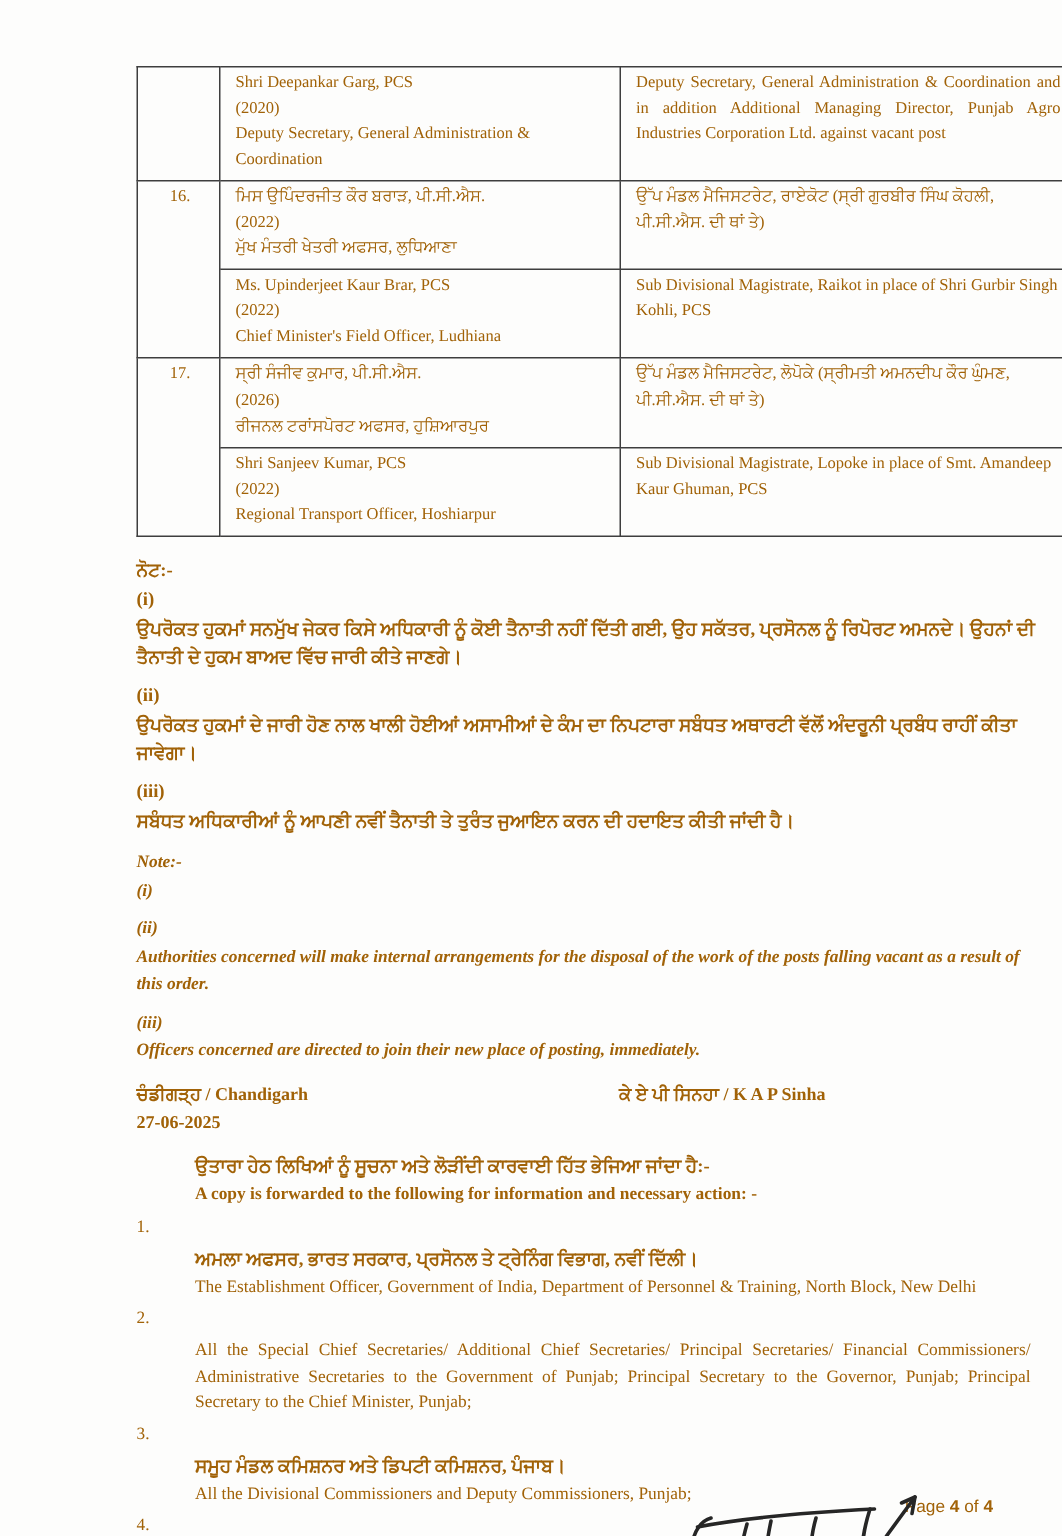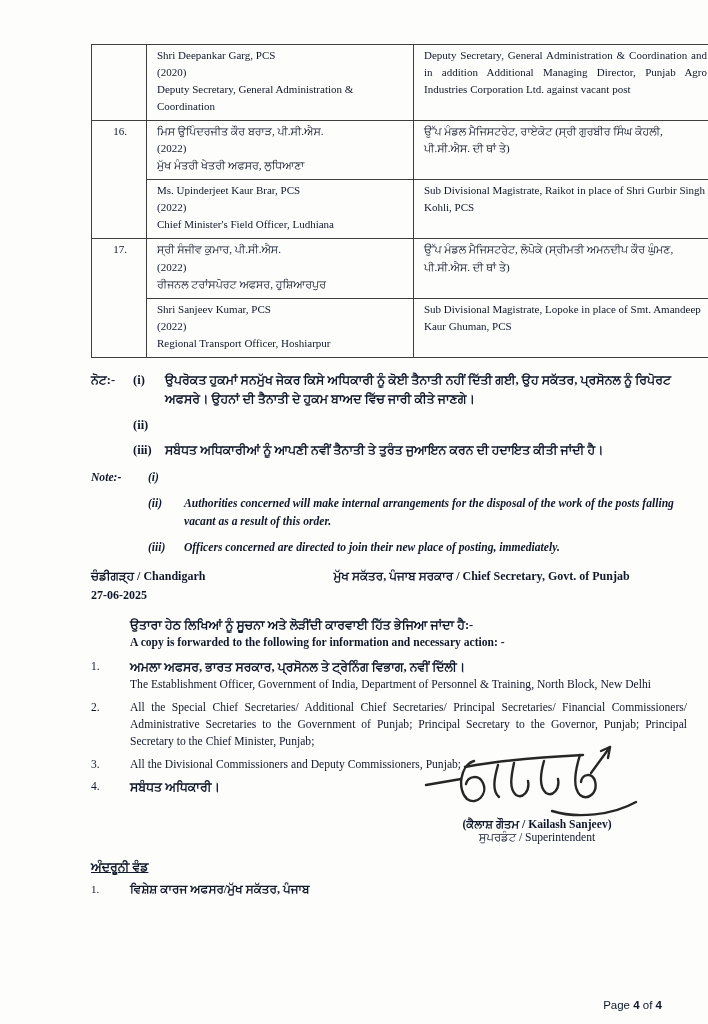--- a/index.html
+++ b/index.html
@@ -1,38 +1,38 @@
 <!DOCTYPE html>
 <html><head>
 <meta charset="utf-8">
 <style>
   html,body{margin:0;padding:0;background:#e9e9e9;}
   .page{
     width:708px;height:1024px;background:#fdfdfc;position:relative;
-    margin:0 auto;overflow:hidden;color:#0f172a;
+    margin:0 auto;overflow:hidden;color:#a16207;
     font-family:"Liberation Serif","DejaVu Serif",serif;
   }
   .content{padding:44px 26px 0 91px;}
 
   
   table.post{border-collapse:collapse;width:591px;table-layout:fixed;}
   table.post td{
     border:1.5px solid #3e3e3e;vertical-align:top;
     padding:2px 8px 5px 10px;font-size:11px;line-height:1.55;
     white-space:pre-line;
   }
   td.sno{width:36px;text-align:center;padding:4px 2px 2px 2px;}
   td.officer{width:248px;}
   td.posting{width:283px;}
   .pa-cell{font-size:12px;line-height:1.6;}
   .just{text-align:justify;}
 
   
   .notes-pa{margin-top:13px;width:600px;font-size:12.5px;font-weight:600;line-height:1.55;}
-  .note-row{display:flex;margin-bottom:6px;}
+  .note-row{display:flex;margin-bottom:6px;flex-direction:column;}
   .np-label{width:42px;font-weight:700;flex:none;}
   .np-num{width:32px;flex:none;font-weight:600;}
   .np-text{flex:1;}
 
   .notes-en{margin-top:9px;width:600px;font-size:11.6px;font-weight:700;font-style:italic;line-height:1.6;}
   .ne-label{width:57px;flex:none;}
   .ne-num{width:36px;flex:none;}
   .ne-text{flex:1;}
   .notes-en .note-row{margin-bottom:7px;}
 
@@ -47,21 +47,21 @@
   .endst-right{margin-left:auto;padding-right:4px;}
   .bold{font-weight:700;}
 
   
   .fwd-intro{margin-top:12px;margin-left:39px;width:557px;}
   .fwd-intro-pa{font-size:12.5px;font-weight:600;line-height:1.4;}
   .fwd-intro-en{font-size:11.6px;font-weight:700;line-height:1.5;}
   .fwd-list{margin-top:6px;width:596px;}
   .fwd-item{display:flex;margin-bottom:5px;}
   .fwd-num{width:39px;flex:none;font-size:11.5px;padding-top:2px;}
-  .fwd-body{flex:1;}
+  .fwd-body{flex:1;margin-top:20px;}
   .fwd-pa{font-size:12.5px;font-weight:600;line-height:1.5;white-space:pre-line;}
   .fwd-en{font-size:11.6px;line-height:1.5;text-align:justify;white-space:pre-line;}
 
   
   .sig-wrap{width:278px;margin:-58px 6px 0 auto;display:flex;flex-direction:column;align-items:center;position:relative;z-index:2;}
   .sig-svg{margin-bottom:-4px;}
   .sig-name{font-size:11.6px;font-weight:700;}
   .sig-title{font-size:11.6px;font-weight:400;}
 
   
@@ -98,42 +98,43 @@
       </tr>
       <tr>
         <td class="officer">Ms. Upinderjeet Kaur Brar, PCS
 (2022)
 Chief Minister's Field Officer, Ludhiana</td>
         <td class="posting">Sub Divisional Magistrate, Raikot in place of Shri Gurbir Singh Kohli, PCS</td>
       </tr>
       <tr>
         <td class="sno" rowspan="2">17.</td>
         <td class="officer pa-cell">ਸ੍ਰੀ ਸੰਜੀਵ ਕੁਮਾਰ, ਪੀ.ਸੀ.ਐਸ.
-(2022)
+(2026)
 ਰੀਜਨਲ ਟਰਾਂਸਪੋਰਟ ਅਫਸਰ, ਹੁਸ਼ਿਆਰਪੁਰ</td>
         <td class="posting pa-cell">ਉੱਪ ਮੰਡਲ ਮੈਜਿਸਟਰੇਟ, ਲੋਪੋਕੇ (ਸ੍ਰੀਮਤੀ ਅਮਨਦੀਪ ਕੌਰ ਘੁੰਮਣ, ਪੀ.ਸੀ.ਐਸ. ਦੀ ਥਾਂ ਤੇ)</td>
       </tr>
       <tr>
         <td class="officer">Shri Sanjeev Kumar, PCS
 (2022)
 Regional Transport Officer, Hoshiarpur</td>
         <td class="posting">Sub Divisional Magistrate, Lopoke in place of Smt. Amandeep Kaur Ghuman, PCS</td>
       </tr>
     </tbody>
       </table>
 
     <div class="notes-pa">
       <div class="note-row">
         <span class="np-label">ਨੋਟ:-</span>
         <span class="np-num">(i)</span>
-        <span class="np-text">ਉਪਰੋਕਤ ਹੁਕਮਾਂ ਸਨਮੁੱਖ ਜੇਕਰ ਕਿਸੇ ਅਧਿਕਾਰੀ ਨੂੰ ਕੋਈ ਤੈਨਾਤੀ ਨਹੀਂ ਦਿੱਤੀ ਗਈ, ਉਹ ਸਕੱਤਰ, ਪ੍ਰਸੋਨਲ ਨੂੰ ਰਿਪੋਰਟ ਅਫਸਰੇ। ਉਹਨਾਂ ਦੀ ਤੈਨਾਤੀ ਦੇ ਹੁਕਮ ਬਾਅਦ ਵਿੱਚ ਜਾਰੀ ਕੀਤੇ ਜਾਣਗੇ।</span>
+        <span class="np-text">ਉਪਰੋਕਤ ਹੁਕਮਾਂ ਸਨਮੁੱਖ ਜੇਕਰ ਕਿਸੇ ਅਧਿਕਾਰੀ ਨੂੰ ਕੋਈ ਤੈਨਾਤੀ ਨਹੀਂ ਦਿੱਤੀ ਗਈ, ਉਹ ਸਕੱਤਰ, ਪ੍ਰਸੋਨਲ ਨੂੰ ਰਿਪੋਰਟ ਅਮਨਦੇ। ਉਹਨਾਂ ਦੀ ਤੈਨਾਤੀ ਦੇ ਹੁਕਮ ਬਾਅਦ ਵਿੱਚ ਜਾਰੀ ਕੀਤੇ ਜਾਣਗੇ।</span>
       </div>
       <div class="note-row">
         <span class="np-label"></span>
         <span class="np-num">(ii)</span>
+        <span class="np-text">ਉਪਰੋਕਤ ਹੁਕਮਾਂ ਦੇ ਜਾਰੀ ਹੋਣ ਨਾਲ ਖਾਲੀ ਹੋਈਆਂ ਅਸਾਮੀਆਂ ਦੇ ਕੰਮ ਦਾ ਨਿਪਟਾਰਾ ਸਬੰਧਤ ਅਥਾਰਟੀ ਵੱਲੋਂ ਅੰਦਰੂਨੀ ਪ੍ਰਬੰਧ ਰਾਹੀਂ ਕੀਤਾ ਜਾਵੇਗਾ।</span>
       </div>
       <div class="note-row">
         <span class="np-label"></span>
         <span class="np-num">(iii)</span>
         <span class="np-text">ਸਬੰਧਤ ਅਧਿਕਾਰੀਆਂ ਨੂੰ ਆਪਣੀ ਨਵੀਂ ਤੈਨਾਤੀ ਤੇ ਤੁਰੰਤ ਜੁਆਇਨ ਕਰਨ ਦੀ ਹਦਾਇਤ ਕੀਤੀ ਜਾਂਦੀ ਹੈ।</span>
       </div>
     </div>
 
     <div class="notes-en">
       <div class="note-row">
@@ -151,21 +152,21 @@
         <span class="ne-text">Officers concerned are directed to join their new place of posting, immediately.</span>
       </div>
     </div>
 
     <div class="signoff">
       <div class="signoff-left">
         <div>ਚੰਡੀਗੜ੍ਹ / Chandigarh</div>
         <div>27-06-2025</div>
       </div>
       <div class="signoff-right">
-        <div>ਮੁੱਖ ਸਕੱਤਰ, ਪੰਜਾਬ ਸਰਕਾਰ / Chief Secretary, Govt. of Punjab</div>
+        <div>ਕੇ ਏ ਪੀ ਸਿਨਹਾ /  K A P Sinha</div>
       </div>
     </div>
 
 
     <div class="fwd-intro">
       <div class="fwd-intro-pa">ਉਤਾਰਾ ਹੇਠ ਲਿਖਿਆਂ ਨੂੰ ਸੂਚਨਾ ਅਤੇ ਲੋੜੀਂਦੀ ਕਾਰਵਾਈ ਹਿੱਤ ਭੇਜਿਆ ਜਾਂਦਾ ਹੈ:-</div>
       <div class="fwd-intro-en">A copy is forwarded to the following for information and necessary action: -</div>
     </div>
 
     <div class="fwd-list">
@@ -178,20 +179,21 @@
       </div>
       <div class="fwd-item">
         <span class="fwd-num">2.</span>
         <span class="fwd-body">
           <div class="fwd-en">All the Special Chief Secretaries/ Additional Chief Secretaries/ Principal Secretaries/ Financial Commissioners/ Administrative Secretaries to the Government of Punjab;  Principal  Secretary to the Governor, Punjab;   Principal Secretary to the Chief Minister, Punjab;</div>
         </span>
       </div>
       <div class="fwd-item">
         <span class="fwd-num">3.</span>
         <span class="fwd-body">
+          <div class="fwd-pa">ਸਮੂਹ ਮੰਡਲ ਕਮਿਸ਼ਨਰ ਅਤੇ ਡਿਪਟੀ ਕਮਿਸ਼ਨਰ, ਪੰਜਾਬ।</div>
           <div class="fwd-en">All the Divisional Commissioners and Deputy Commissioners, Punjab;</div>
         </span>
       </div>
       <div class="fwd-item">
         <span class="fwd-num">4.</span>
         <span class="fwd-body">
           <div class="fwd-pa">ਸਬੰਧਤ ਅਧਿਕਾਰੀ।</div>
         </span>
       </div>
     </div>

